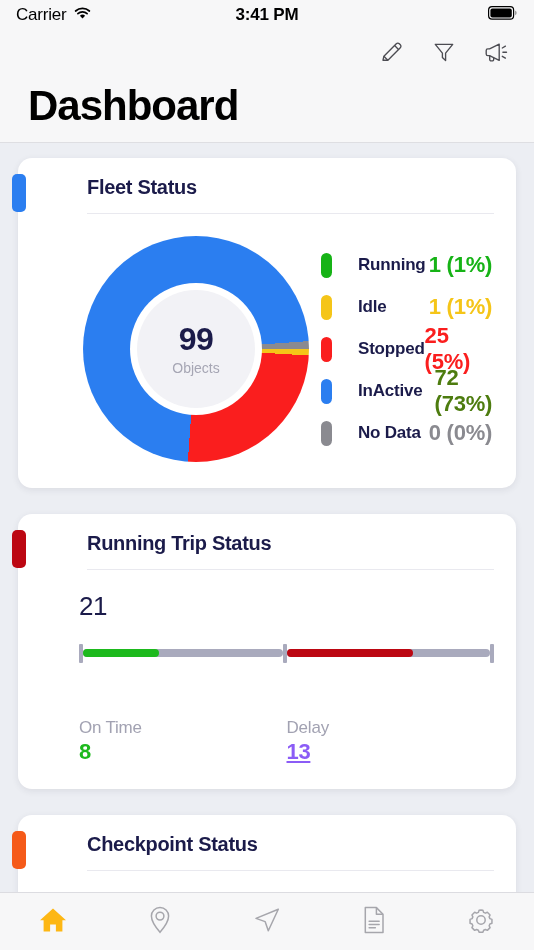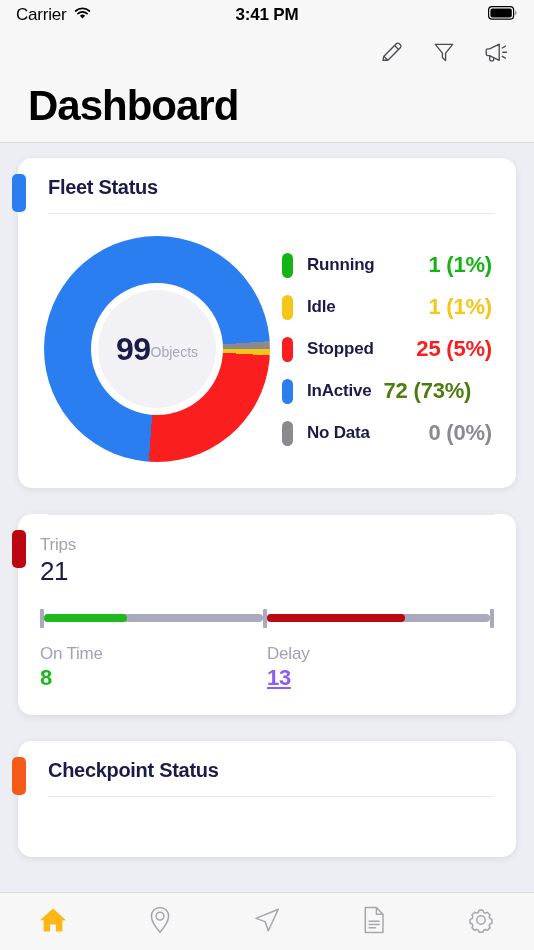--- a/index.html
+++ b/index.html
@@ -94,20 +94,21 @@
     padding: 8px 0 0 0;
   }
 
   
   .card {
     position: relative;
     background: #ffffff;
     border-radius: 14px;
     margin: 0 18px 26px 18px;
     box-shadow: 0 2px 7px rgba(40,40,70,0.09);
+    padding-left: 39px;
   }
   .card-accent {
     position: absolute;
     left: -6px;
     top: 16px;
     width: 14px;
     height: 38px;
     border-radius: 5px;
   }
   .card-head {
@@ -157,21 +158,21 @@
     display: flex;
     align-items: center;
     justify-content: center;
   }
   .donut-hole-inner {
     width: 118px;
     height: 118px;
     border-radius: 50%;
     background: #f2f2f6;
     display: flex;
-    flex-direction: row;
+    flex-direction: column;
     align-items: center;
     justify-content: center;
   }
   .donut-total {
     font-size: 32px;
     font-weight: bold;
     color: #1b1b4a;
     letter-spacing: -0.5px;
     line-height: 1;
   }
@@ -194,21 +195,21 @@
   .legend-swatch {
     width: 11px;
     height: 25px;
     border-radius: 6px;
     flex: 0 0 11px;
   }
   .legend-label {
     font-size: 17px;
     font-weight: bold;
     color: #1b1b4a;
-    margin-left: 14px;
+    margin-left: 26px;
     letter-spacing: -0.2px;
   }
   .legend-value {
     margin-left: auto;
     font-size: 22px;
     font-weight: bold;
     letter-spacing: -0.2px;
   }
 
   
@@ -254,21 +255,21 @@
   .bar-fill {
     position: absolute;
     left: 0;
     top: 0;
     height: 8px;
     border-radius: 4px;
   }
   .trip-foot {
     display: flex;
   }
-  .trip-foot-col { flex: 1; }
+  .trip-foot-col { flex: 1; margin-top: 39px; }
   .foot-value {
     font-size: 22px;
     font-weight: bold;
     letter-spacing: -0.3px;
     margin-top: 1px;
   }
 
   
   .tabbar {
     position: absolute;
@@ -392,24 +393,26 @@
               <span class="legend-label">No Data</span>
               <span class="legend-value" style="color: rgb(138, 138, 144); text-align: right;">0 (0%)</span>
             </div>
           </div>
       </div>
     </div>
   </div>
 
   <div class="card">
     <div class="card-accent" id="trip-accent" style="background: rgb(188, 7, 18);"></div>
+    <div class="card-head">
+      <div class="card-title">Running Trip Status</div>
+    </div>
     <div class="card-divider"></div>
     <div class="trip-body">
       <div>
-        <div class="metric-label">Trips</div>
         <div class="metric-value">21</div>
       </div>
 
       <div class="dual-bar">
         <div class="bar-half">
           <div class="bar-cap"></div>
           <div class="bar-track">
             <div class="bar-fill" id="ontime-fill" style="width: 38%; background: rgb(29, 185, 29);"></div>
           </div>
           <div class="bar-cap"></div>

